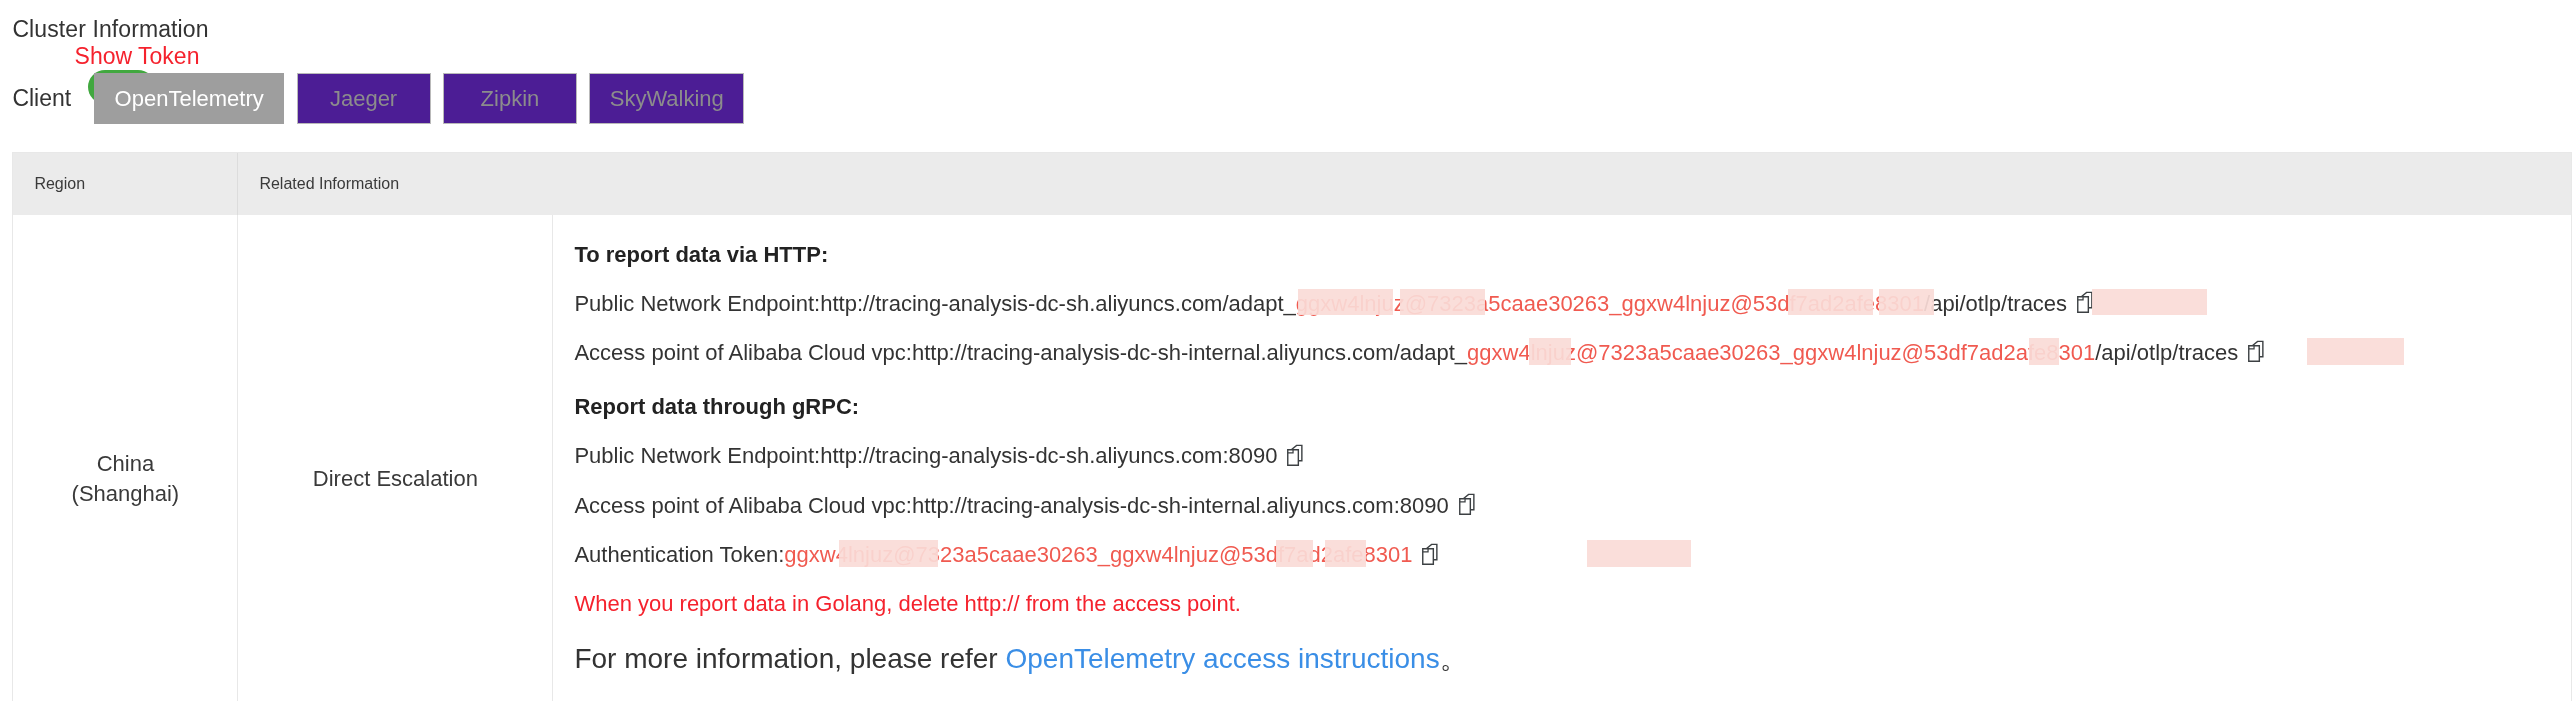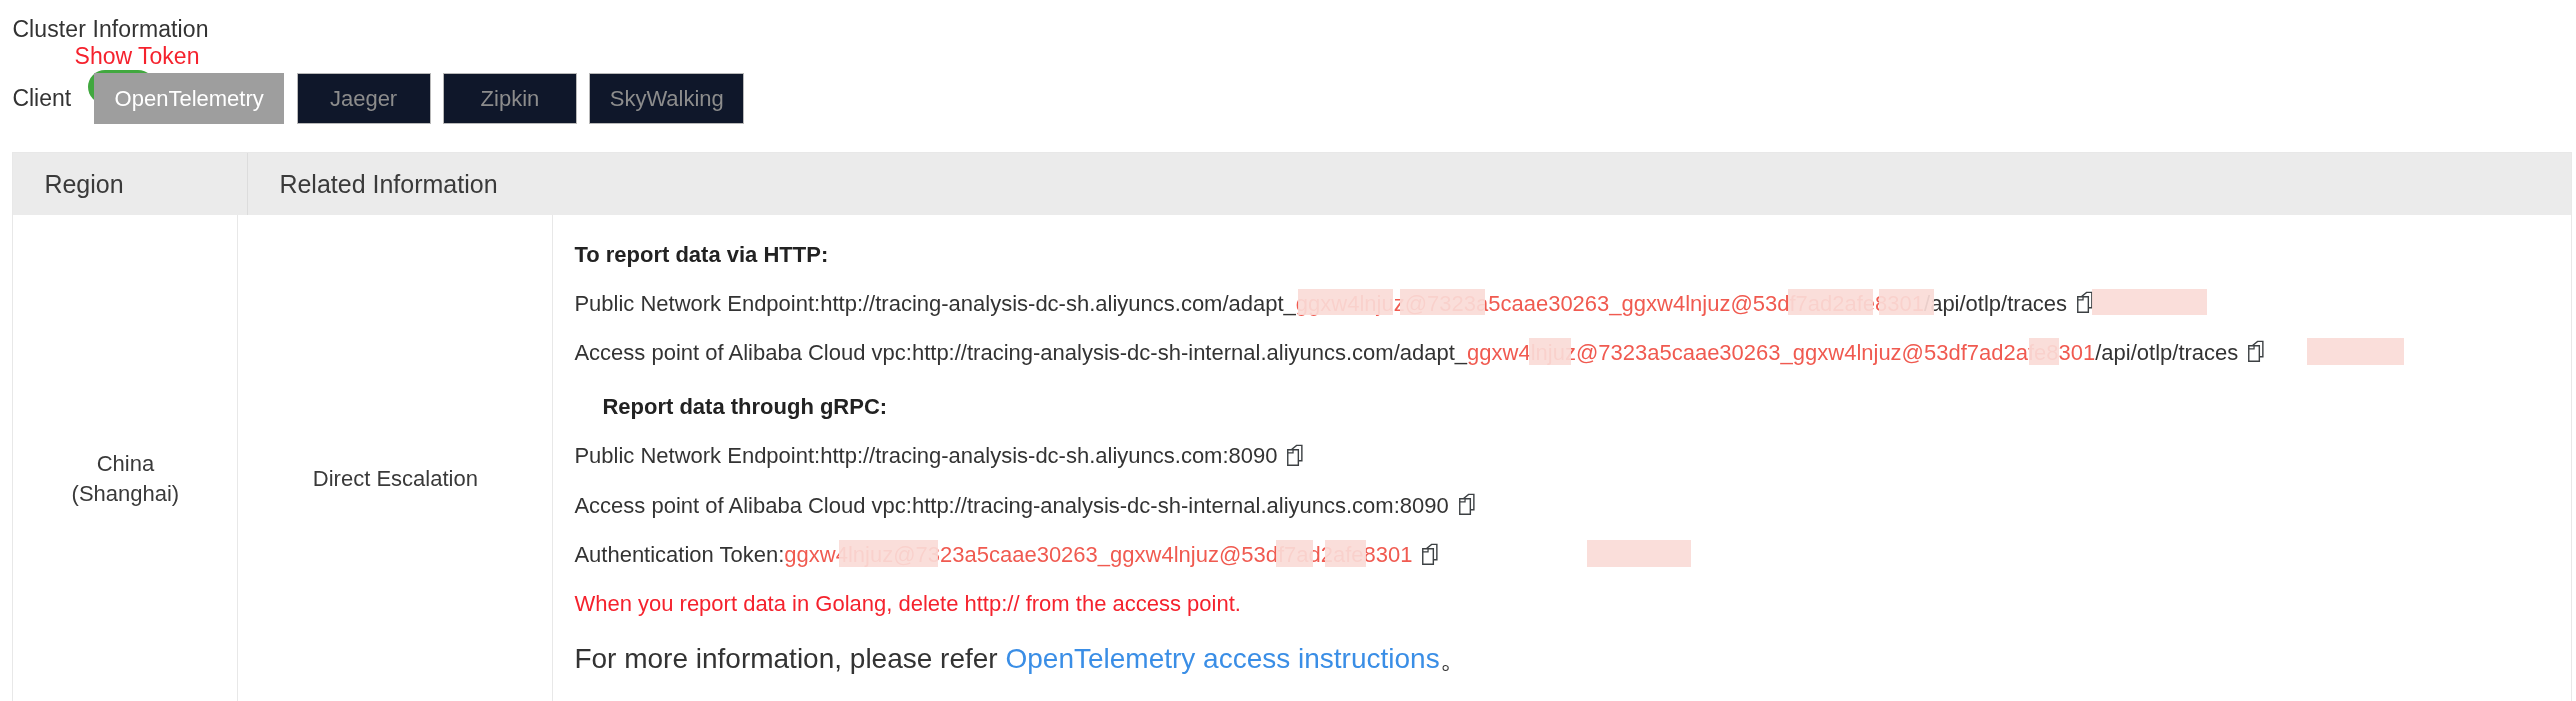--- a/index.html
+++ b/index.html
@@ -81,21 +81,21 @@
     color: #333333;
     white-space: nowrap;
     margin-right: 23px;
   }
   .client-btn {
     height: 51px;
     min-width: 134px;
     padding: 0 19.4px;
     box-sizing: border-box;
     border: 0.9px solid #b9b9b9;
-    background: #0f172a;
+    background: #4c1d95;
     color: #8c8c8c;
     font-size: 22px;
     font-family: "Liberation Sans", sans-serif;
     display: flex;
     align-items: center;
     justify-content: center;
     margin-right: 12.4px;
     cursor: pointer;
     white-space: nowrap;
   }
@@ -116,26 +116,25 @@
     box-sizing: border-box;
   }
   .thead {
     display: flex;
     background: #ebebeb;
     height: 62px;
   }
   .thead .th {
     display: flex;
     align-items: center;
-    font-size: 25px;
+    font-size: 16px;
     color: #3a3a3a;
     padding-left: 21px;
     box-sizing: border-box;
     border-right: 0.9px solid #dcdcdc;
-    margin-left: 10px;
   }
   .thead .th:last-child { border-right: none; }
 
   .col-region   { width: 225px; flex: none; }
   .col-report   { width: 315px; flex: none; }
   .col-related  { flex: 1 1 auto; }
 
   .tbody { display: flex; background: #ffffff; }
   .tbody .td {
     box-sizing: border-box;
@@ -160,21 +159,21 @@
     font-size: 22px;
     color: #333333;
   }
 
   .sec-title {
     font-weight: bold;
     font-size: 22px;
     color: #222222;
     margin-bottom: 23px;
   }
-  .sec-title.second { margin-top: 28px; margin-left: 28px; }
+  .sec-title.second { margin-top: 28px; }
 
   .line {
     margin-bottom: 23px;
     white-space: nowrap;
     line-height: 1.2;
   }
   .line:last-child { margin-bottom: 0; }
 
   .tok {
     color: #f05a50;

